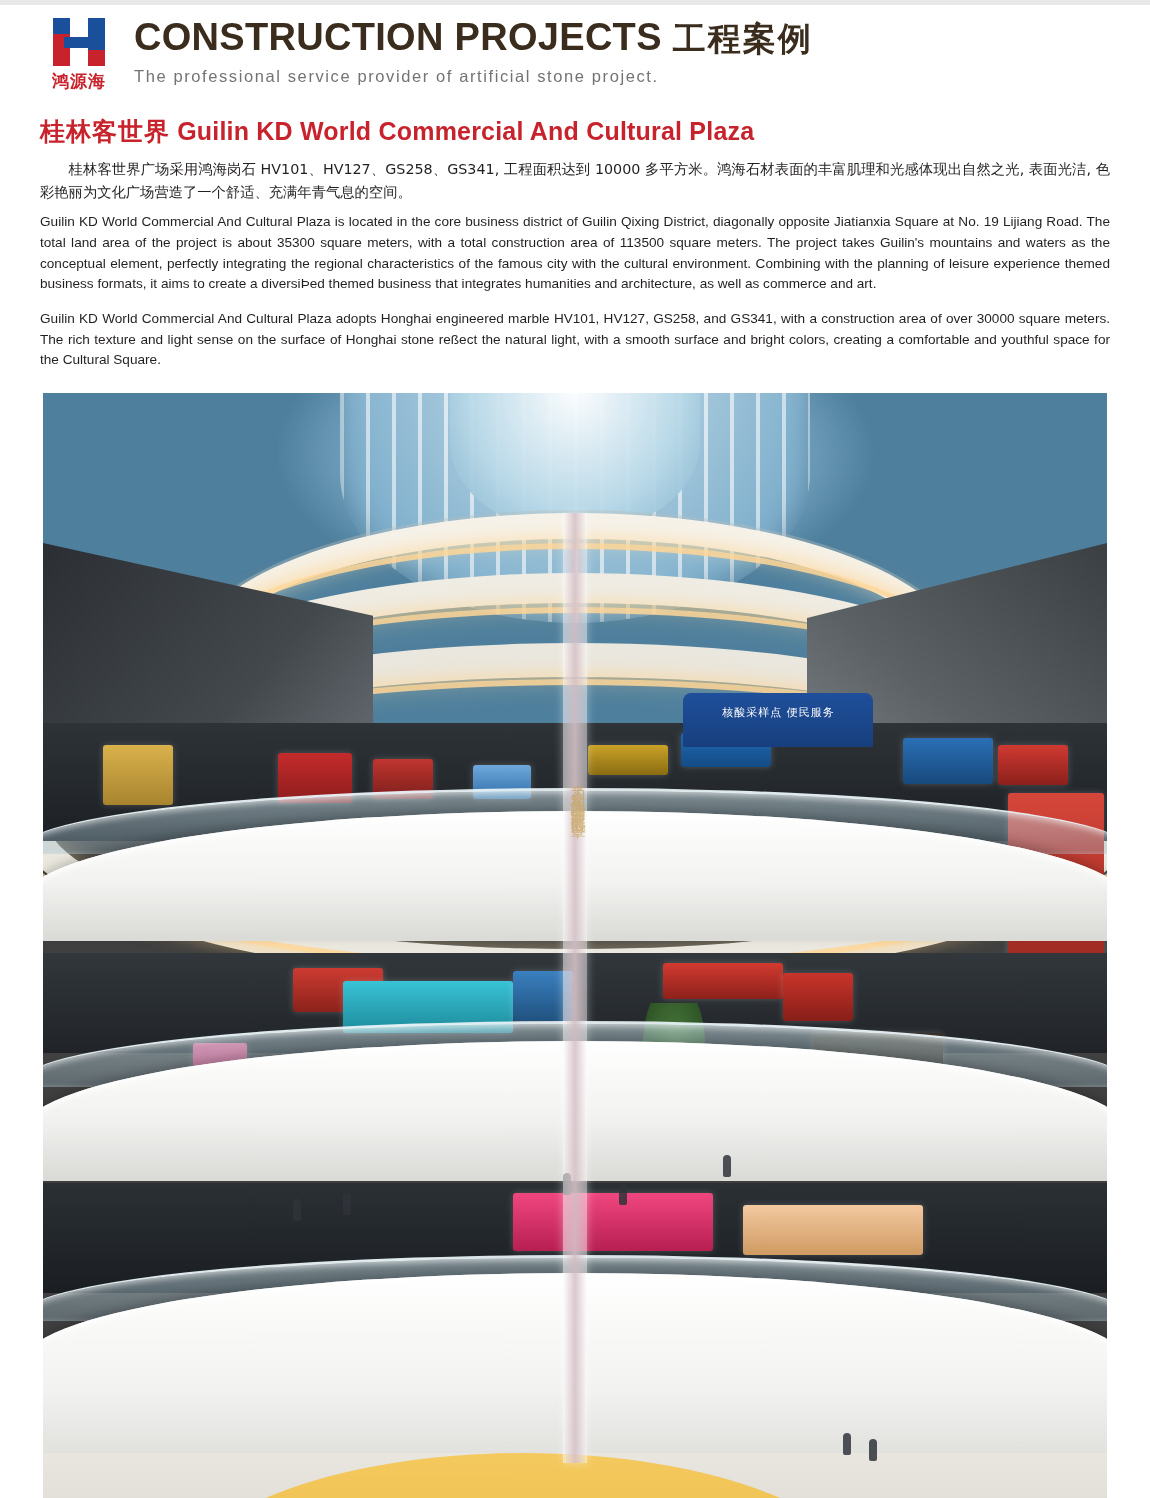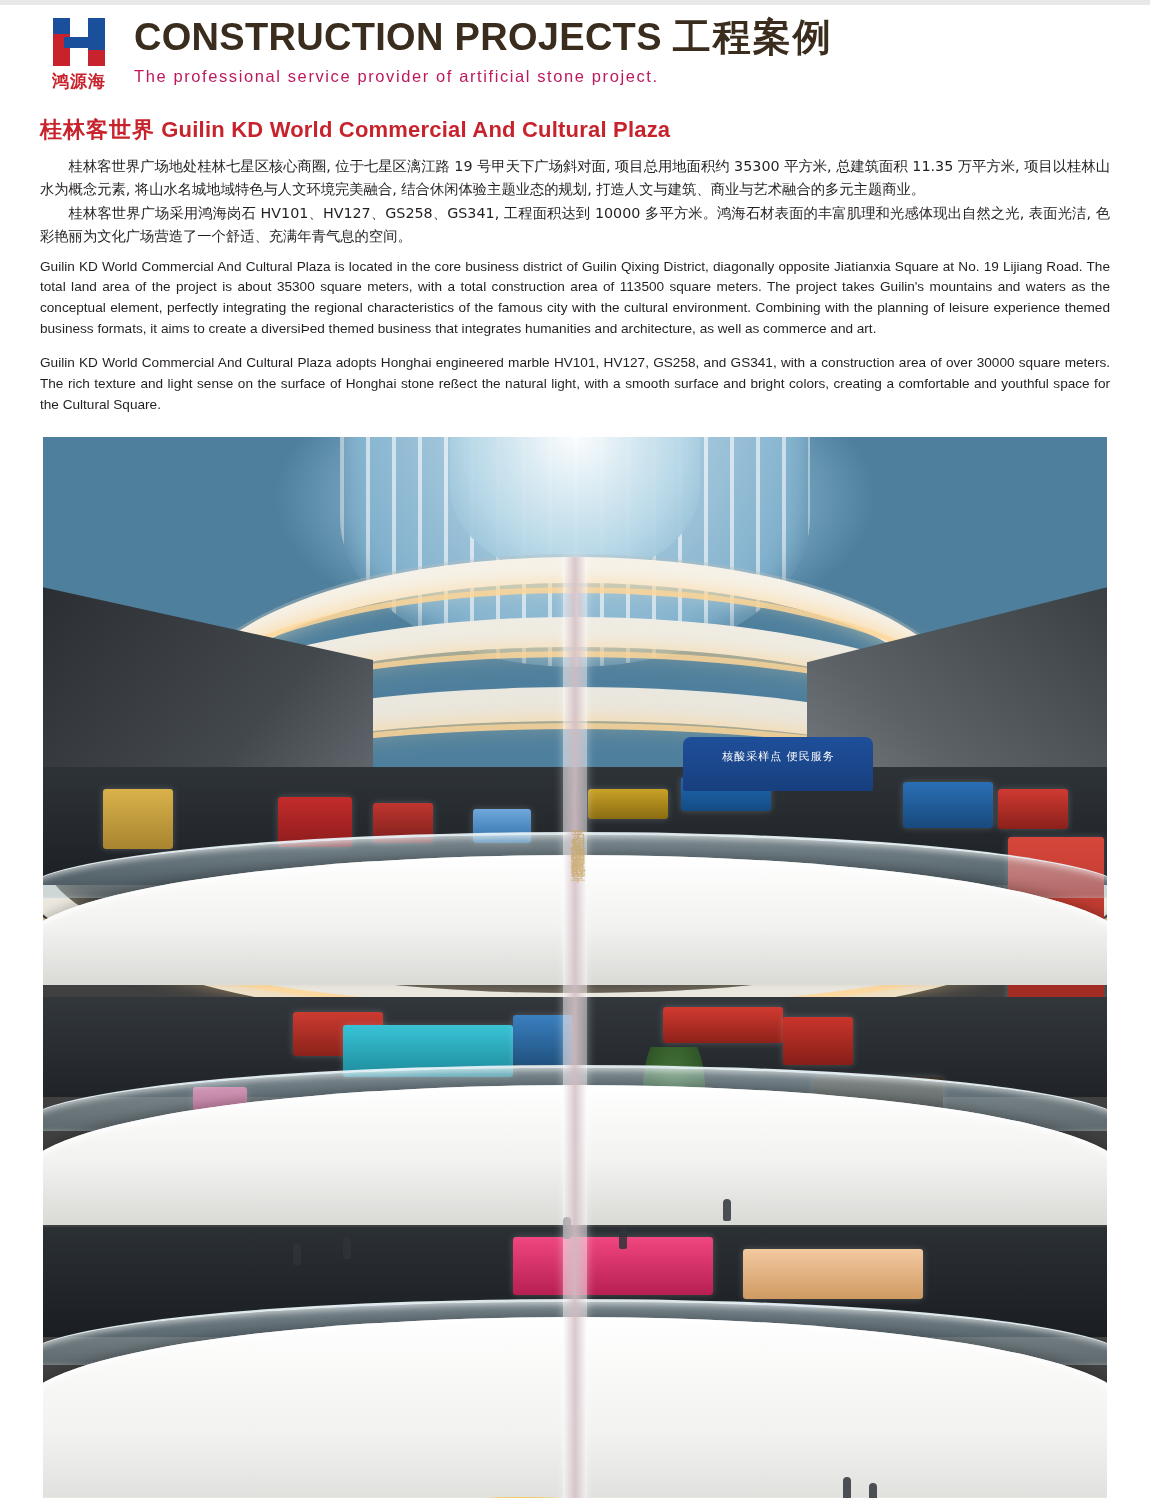--- a/index.html
+++ b/index.html
@@ -78,37 +78,37 @@
   .main-title {
     font-size: 38px;
     font-weight: bold;
     color: #3b2d1e;
     letter-spacing: 0.3px;
     line-height: 1.05;
     white-space: nowrap;
   }
   .main-title .cn {
     font-family: "DejaVu Sans", sans-serif;
-    font-size: 38px;
+    font-size: 33px;
     color: #3b2d1e;
     letter-spacing: 2px;
     font-weight: bold;
   }
   .sub-title {
     margin-top: 9px;
     font-size: 16.5px;
-    color: #be185d;
+    color: #737373;
     letter-spacing: 1.6px;
     white-space: nowrap;
   }
 
   
   .section-heading {
     margin: 16px 0 0 40px;
-    font-size: 22px;
+    font-size: 25px;
     font-weight: bold;
     color: #c8232c;
     letter-spacing: 0.2px;
   }
   .section-heading .cn {
     font-family: "DejaVu Sans", sans-serif;
     letter-spacing: 1px;
   }
   .section-heading .en {
     color: #c8232c;
@@ -411,21 +411,20 @@
     <div class="sub-title">The professional service provider of artificial stone project.</div>
   </div>
 </div>
 
 <div class="section-heading">
   <span class="cn">桂林客世界</span>
   <span class="en">Guilin KD World Commercial And Cultural Plaza</span>
 </div>
 
 <div class="body-wrap">
-  <p class="cn-para">桂林客世界广场地处桂林七星区核心商圈, 位于七星区漓江路 19 号甲天下广场斜对面, 项目总用地面积约 35300 平方米, 总建筑面积 11.35 万平方米, 项目以桂林山水为概念元素, 将山水名城地域特色与人文环境完美融合, 结合休闲体验主题业态的规划, 打造人文与建筑、商业与艺术融合的多元主题商业。</p>
   <p class="cn-para">桂林客世界广场采用鸿海岗石 HV101、HV127、GS258、GS341, 工程面积达到 10000 多平方米。鸿海石材表面的丰富肌理和光感体现出自然之光, 表面光洁, 色彩艳丽为文化广场营造了一个舒适、充满年青气息的空间。</p>
   <div class="en-group">
     <p class="en-para">Guilin KD World Commercial And Cultural Plaza is located in the core business district of Guilin Qixing District, diagonally opposite Jiatianxia Square at No. 19 Lijiang Road. The total land area of the project is about 35300 square meters, with a total construction area of 113500 square meters. The project takes Guilin's mountains and waters as the conceptual element, perfectly integrating the regional characteristics of the famous city with the cultural environment. Combining with the planning of leisure experience themed business formats, it aims to create a diversiÞed themed business that integrates humanities and architecture, as well as commerce and art.</p>
     <p class="en-para">Guilin KD World Commercial And Cultural Plaza adopts Honghai engineered marble HV101, HV127, GS258, and GS341, with a construction area of over 30000 square meters. The rich texture and light sense on the surface of Honghai stone reßect the natural light, with a smooth surface and bright colors, creating a comfortable and youthful space for the Cultural Square.</p>
   </div>
 </div>
 
 <div class="photo-frame">
 
   <div class="ceiling"></div>

